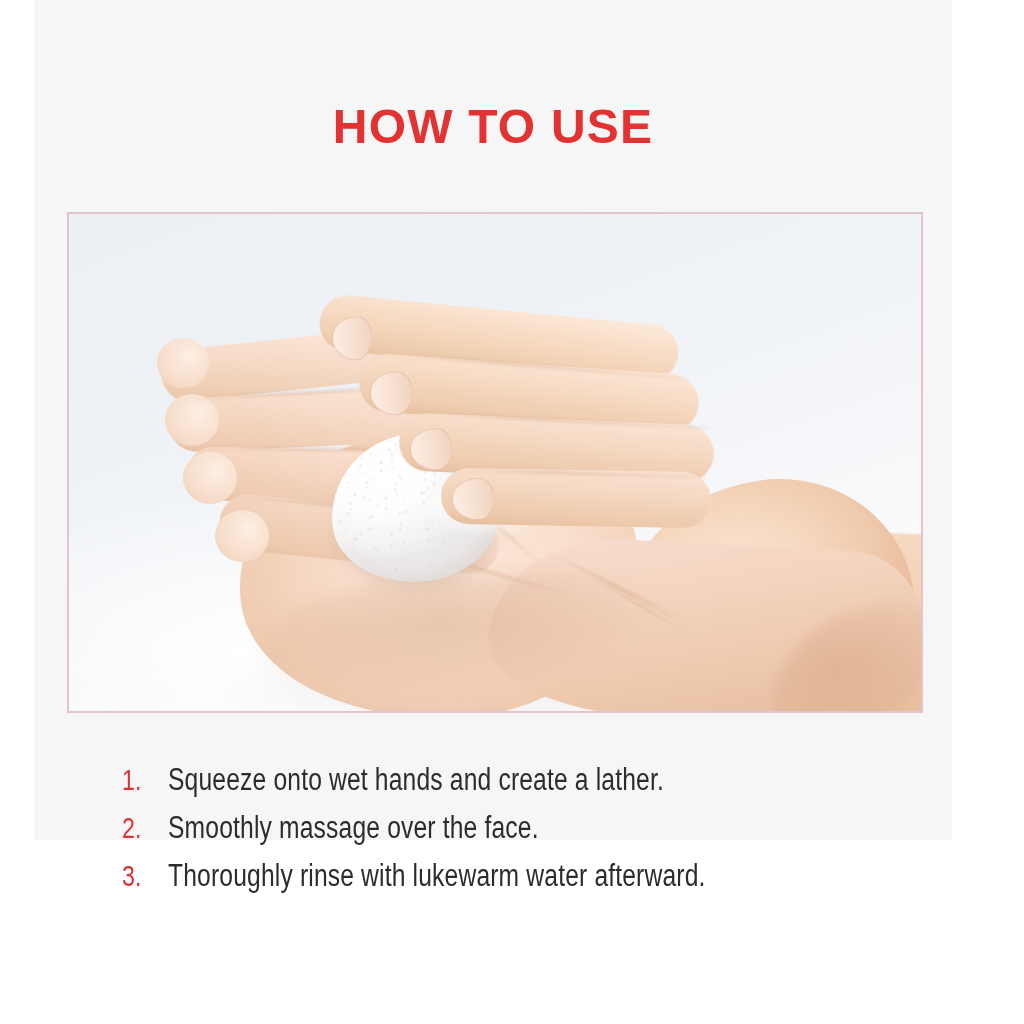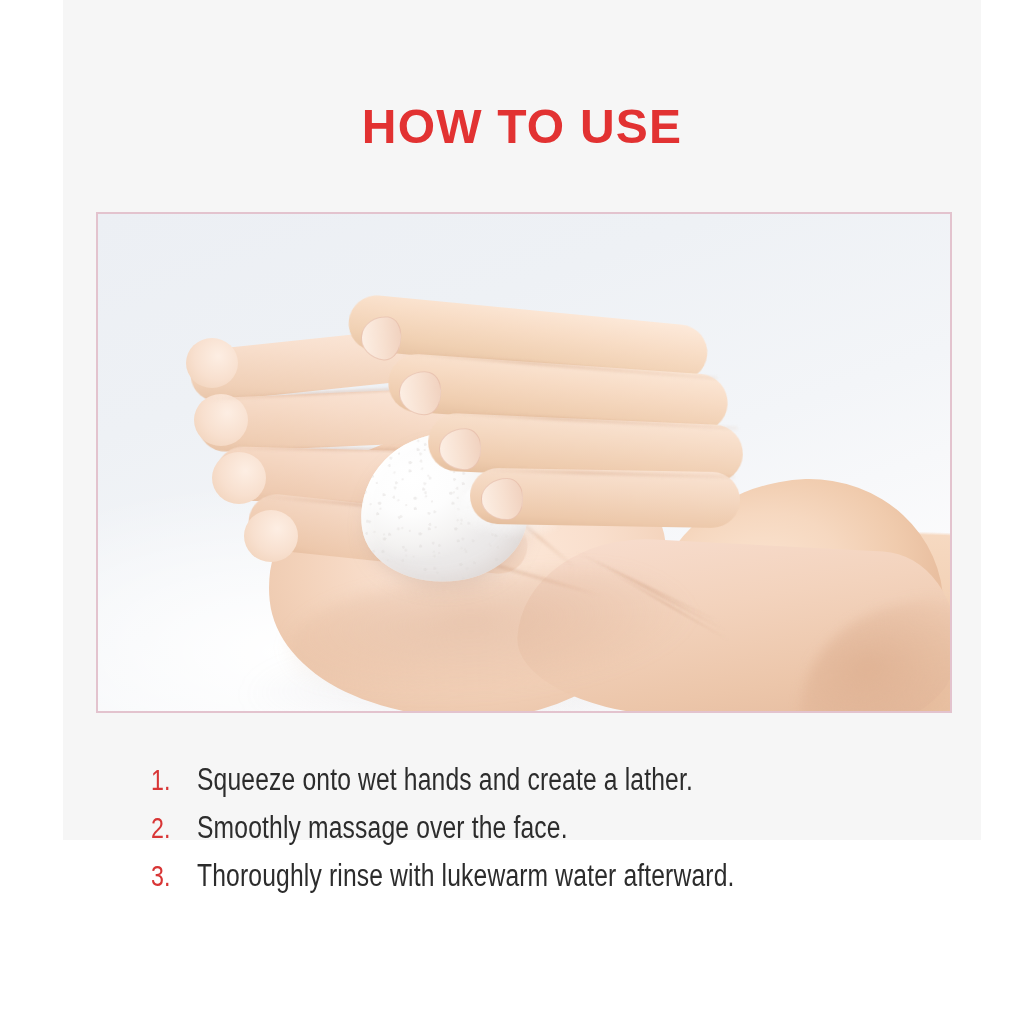--- a/index.html
+++ b/index.html
@@ -21,21 +21,21 @@
     position: absolute;
     left: 0; top: 0;
     width: 1024px;
     height: 1024px;
     background: #ffffff;
   }
 
   
   #panel {
     position: absolute;
-    left: 63px;
+    left: 34px;
     top: 0;
     width: 918px;
     height: 840px;
     background: #f6f6f6;
   }
 
   
   #title {
     position: absolute;
     left: 0;

